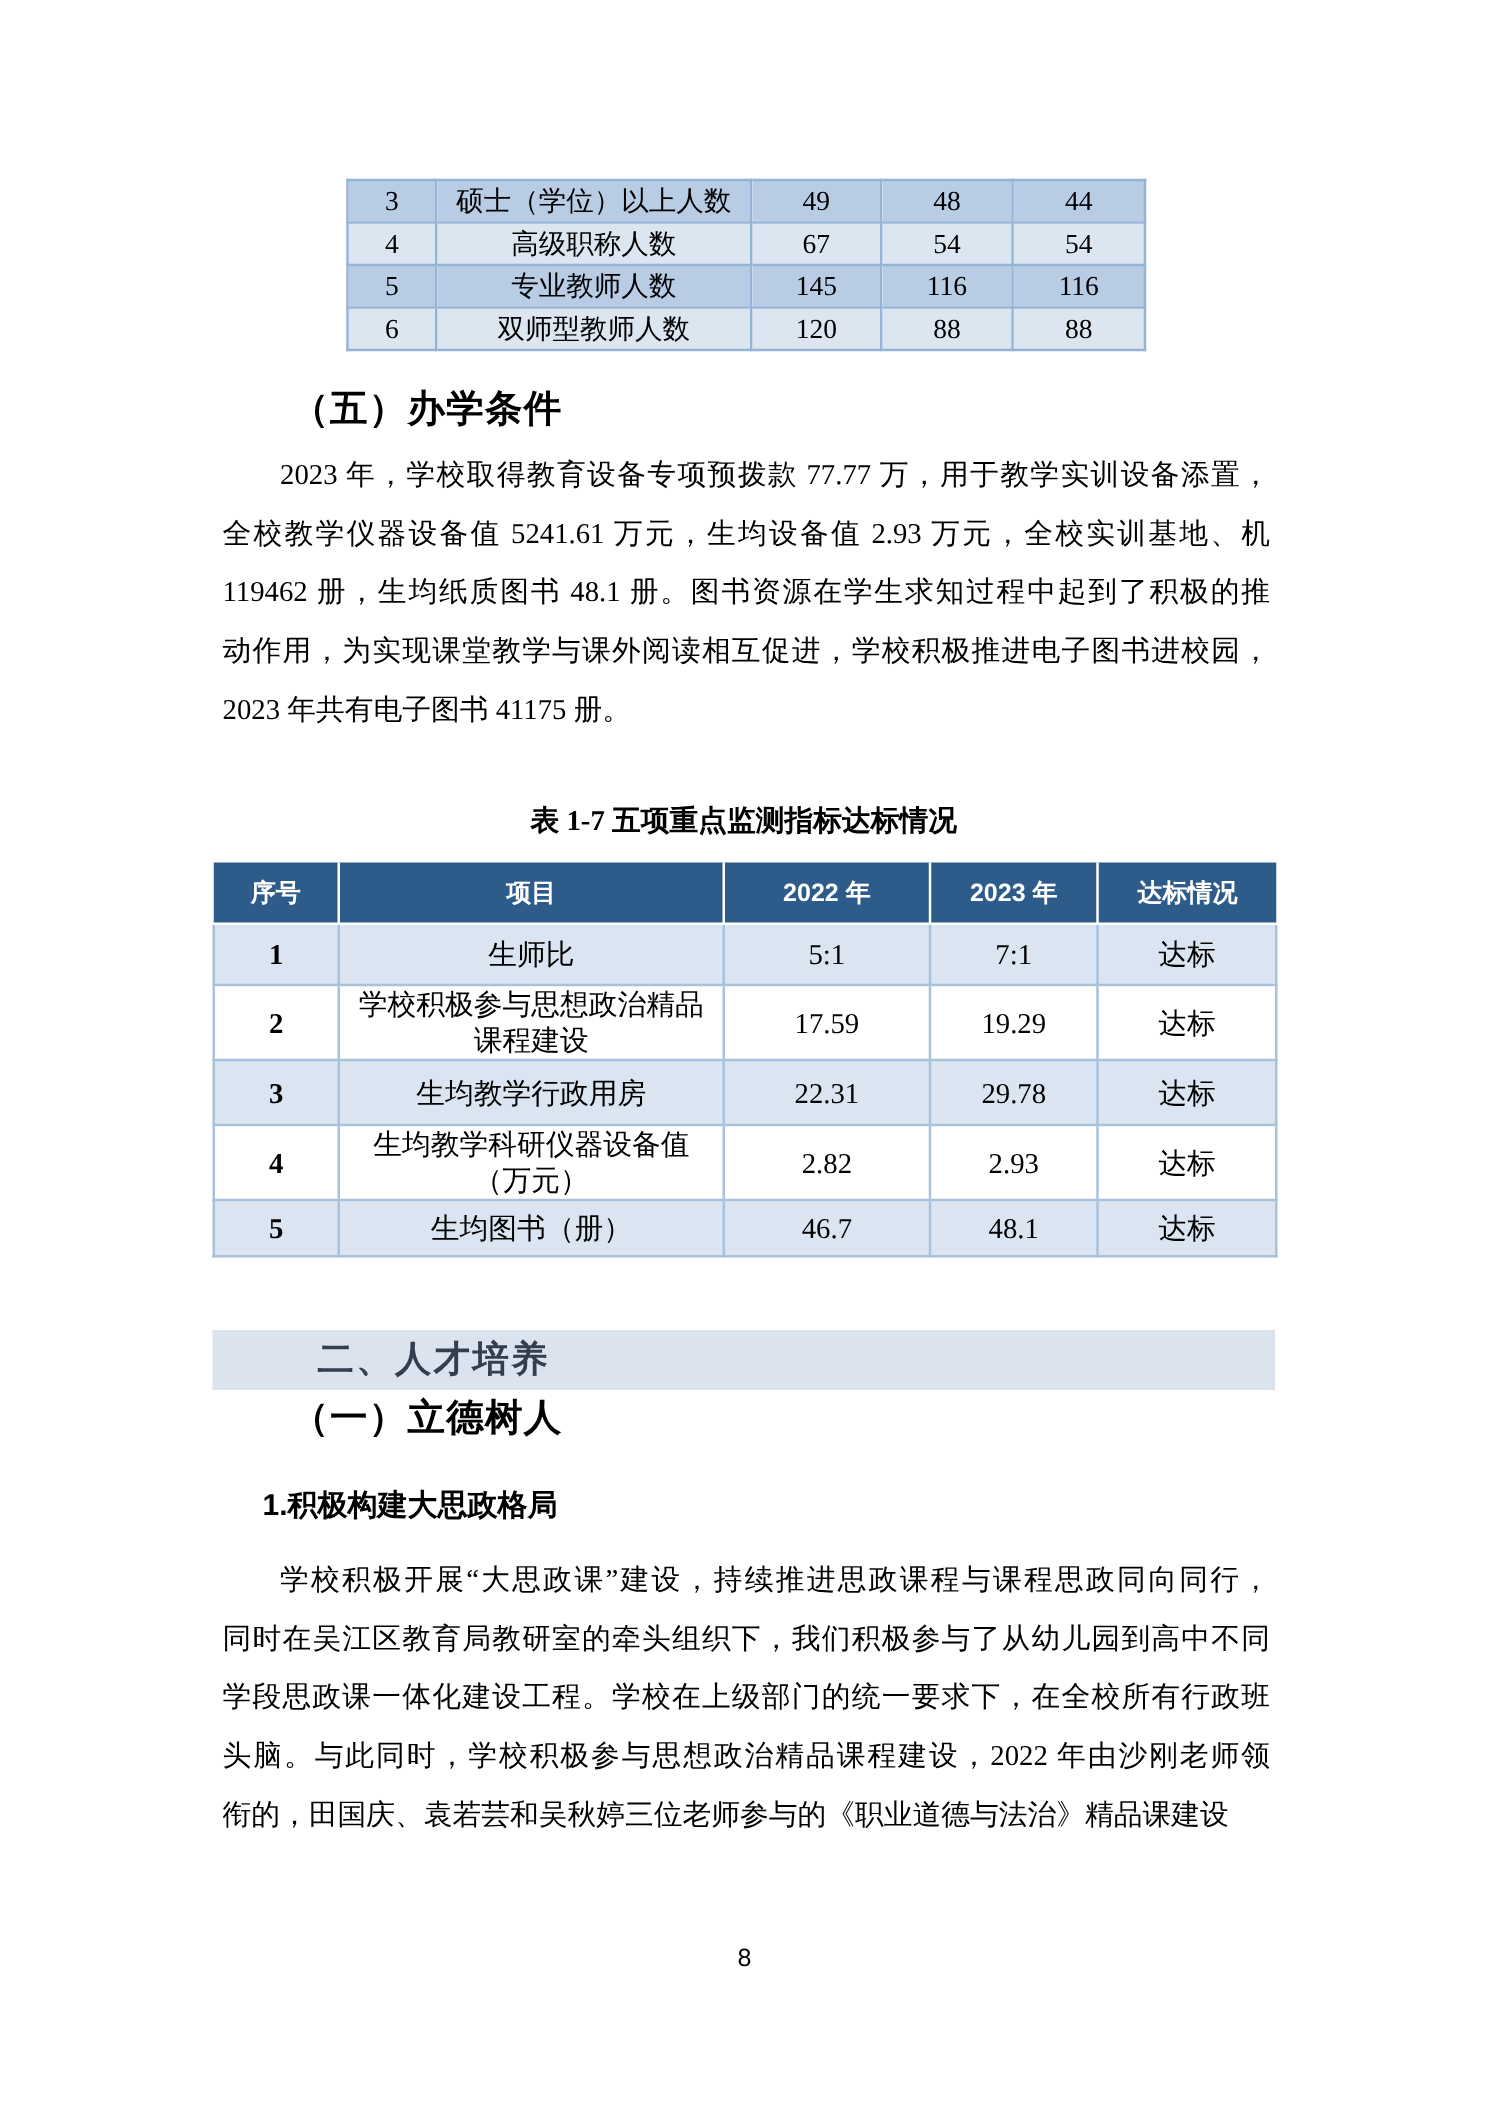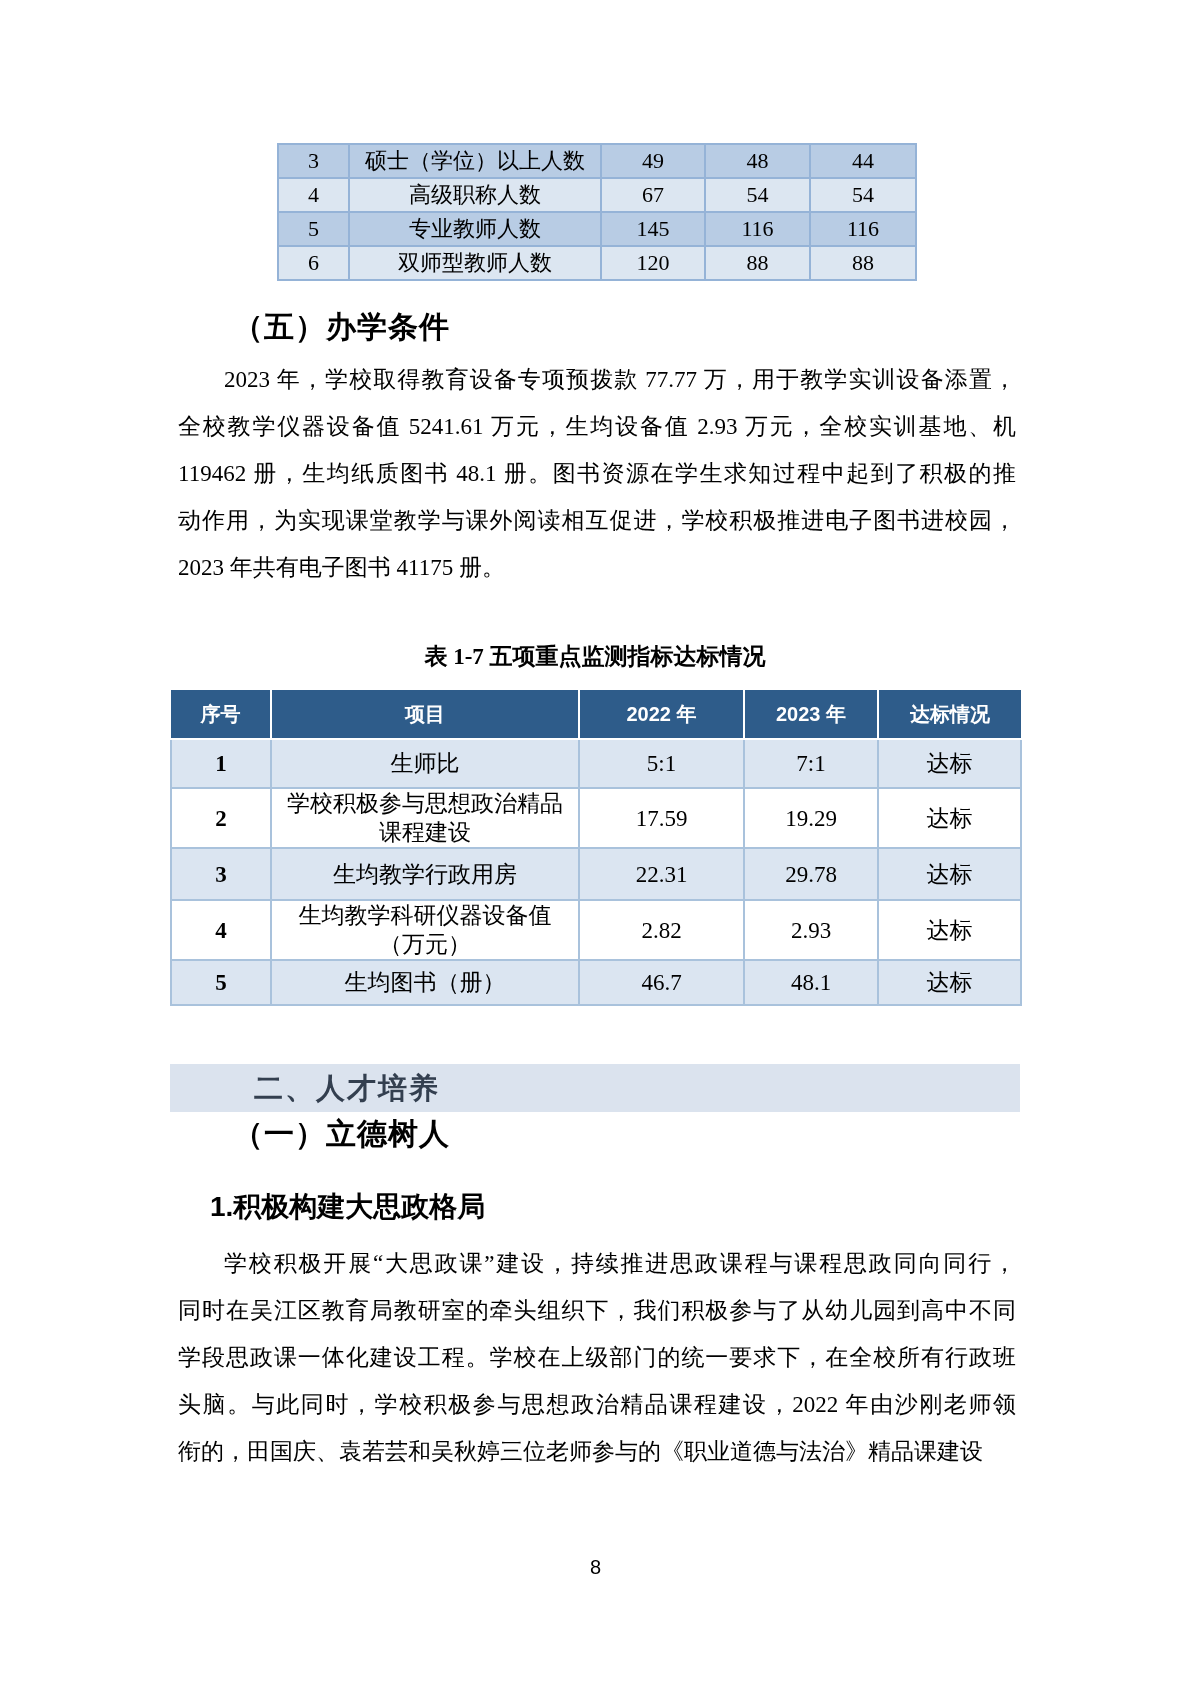--- a/index.html
+++ b/index.html
@@ -21,21 +21,21 @@
   .top-table tr:nth-child(even) td{background:#dce6f1;}
   
   .h-sec{
     position:absolute;left:233px;font-weight:bold;font-size:30px;
     font-family:"Liberation Serif","DejaVu Serif",serif;letter-spacing:1px;
     white-space:nowrap;
   }
   .h-sec5{top:307px;}
   .h-sub1{top:1114px;}
   .h-sub2{
-    position:absolute;left:210px;top:1188px;font-weight:bold;font-size:28px;
+    position:absolute;left:210px;top:1188px;font-weight:bold;font-size:24px;
     font-family:"Liberation Sans","DejaVu Sans",sans-serif;white-space:nowrap;
   }
   
   .para{
     position:absolute;left:178px;width:838px;font-size:23px;line-height:47px;
   }
   .para1{top:356px;}
   .para2{top:1240px;}
   .pline{
     text-align:justify;text-align-last:justify;white-space:nowrap;

